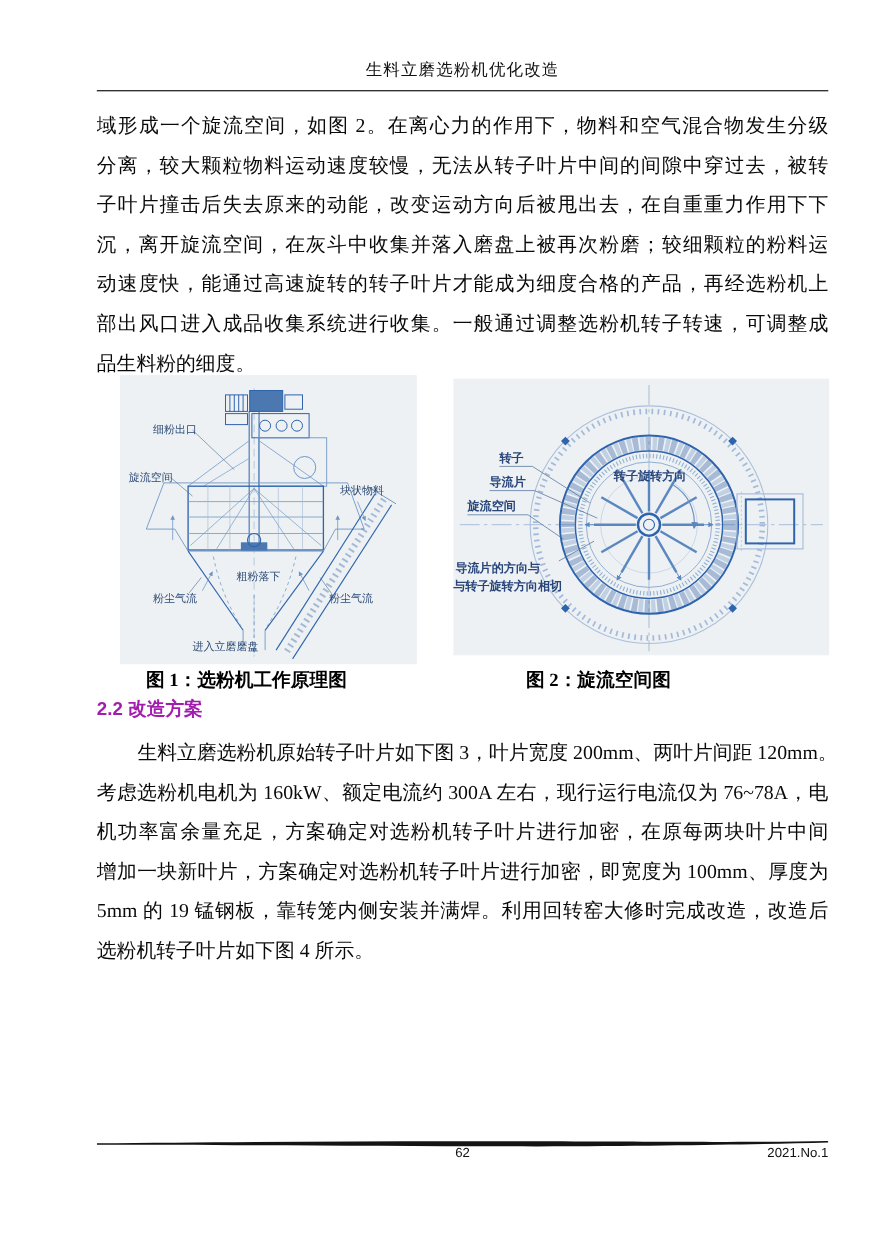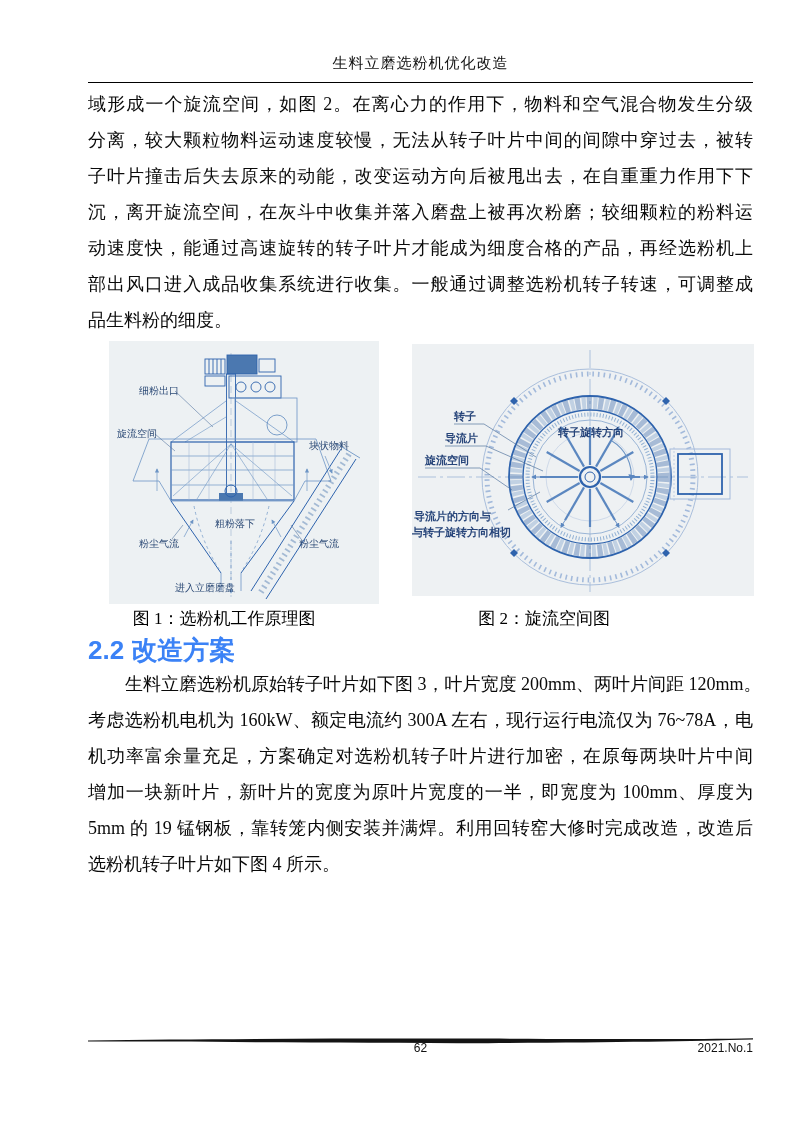--- a/index.html
+++ b/index.html
@@ -18,42 +18,42 @@
   .header-title {
     position: absolute; top: 54px; left: 64px; width: 665px;
     text-align: center; font-size: 15px; letter-spacing: 1px; color: #111;
   }
   .header-rule {
     position: absolute; top: 82px; left: 64px; width: 665px;
     border-top: 1.6px solid #000;
   }
   
   .para { position: absolute; left: 64px; width: 665px; }
-  .para1 { top: 86px; }
+  .para1 { top: 96px; }
   .para2 { top: 666px; }
   .bline {
     height: 36px; line-height: 36px; font-size: 18px;
     text-align: justify; text-align-last: justify;
     overflow: hidden; white-space: nowrap; color: #0a0a0a;
   }
   .bline.last { text-align-last: left; }
   .bline.indent { padding-left: 37px; }
   
   .fig { position: absolute; padding-left: 20px; }
   .fig1 { top: 341px; left: 65px; width: 270px; height: 263px; }
   .fig2 { top: 344px; left: 368px; width: 313px; height: 252px; }
   .caption {
     position: absolute; top: 608px; height: 22px; line-height: 22px;
-    font-weight: normal; font-size: 17px; text-align: center; color: #000;
+    font-weight: bold; font-size: 17px; text-align: center; color: #000;
   }
   .caption1 { left: 65px; width: 270px; }
   .caption2 { left: 355px; width: 330px; }
   .section-heading {
     position: absolute; top: 633px; left: 64px;
-    font-size: 26px; font-weight: bold; color: #3b82f6;
+    font-size: 17px; font-weight: bold; color: #a21caf;
     font-family: "Liberation Sans", sans-serif;
   }
   
   .footer-rule { position: absolute; top: 1031px; left: 64px; width: 665px; height: 8px; }
   .footer-text {
     position: absolute; top: 1041px; left: 64px; width: 665px; height: 16px;
     font-family: Liberation Sans, sans-serif; font-size: 12px; color: #111;
   }
   .page-number { position: absolute; left: 0; width: 100%; text-align: center; }
   .issue-number { position: absolute; right: 0; }
@@ -268,21 +268,21 @@
 
   <div class="caption caption1">图 1：选粉机工作原理图</div>
   <div class="caption caption2">图 2：旋流空间图</div>
 
   <div class="section-heading">2.2 改造方案</div>
 
   <div class="para para2">
     <div class="bline indent">生料立磨选粉机原始转子叶片如下图 3，叶片宽度 200mm、两叶片间距 120mm。</div>
     <div class="bline">考虑选粉机电机为 160kW、额定电流约 300A 左右，现行运行电流仅为 76~78A，电</div>
     <div class="bline">机功率富余量充足，方案确定对选粉机转子叶片进行加密，在原每两块叶片中间</div>
-    <div class="bline">增加一块新叶片，新叶片的宽度为原叶片宽度的一半，即宽度为 100mm、厚度为</div>
+    <div class="bline">增加一块新叶片，方案确定对选粉机转子叶片进行加密，即宽度为 100mm、厚度为</div>
     <div class="bline">5mm 的 19 锰钢板，靠转笼内侧安装并满焊。利用回转窑大修时完成改造，改造后</div>
     <div class="bline last">选粉机转子叶片如下图 4 所示。</div>
   </div>
 
   <div class="footer-rule">
     <svg width="665" height="8" viewBox="0 0 665 8" xmlns="http://www.w3.org/2000/svg">
       <path d="M0,3.4 C120,2.0 260,1.2 400,1.6 C520,2.0 600,2.6 665,1.2 L665,2.6 C600,4.4 520,5.6 400,6.2 C260,6.0 120,4.6 0,4.6 Z" fill="#141414"></path>
     </svg>
   </div>
   <div class="footer-text">

